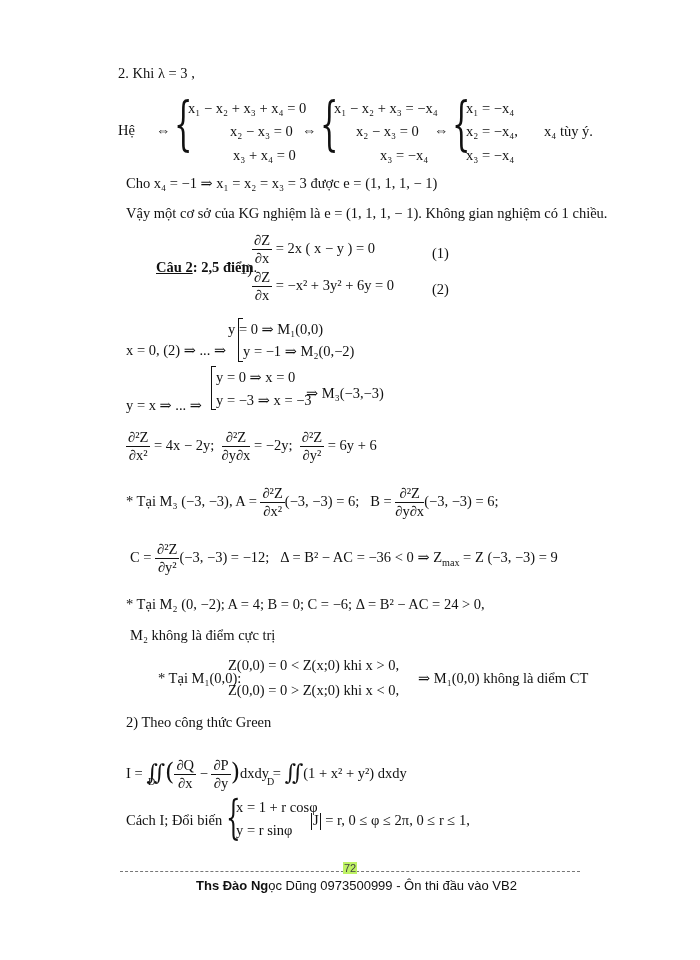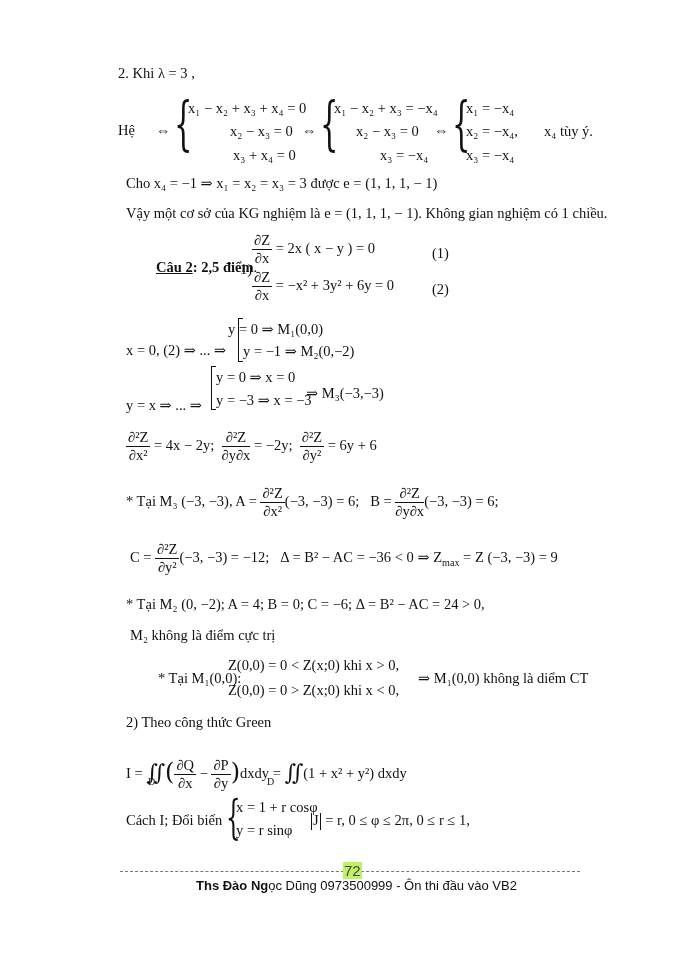--- a/index.html
+++ b/index.html
@@ -10,21 +10,21 @@
   .frac { display: inline-block; vertical-align: middle; text-align: center; line-height: 1.05; }
   .frac .num { display: block; border-bottom: 1px solid #111; padding: 0 2px 1px 2px; }
   .frac .den { display: block; padding-top: 1px; }
   .brace { position: absolute; font-family: "DejaVu Serif", serif; color: #111; transform-origin: left top; }
   .sysrow { position: absolute; white-space: nowrap; line-height: 1; }
   .bold { font-weight: bold; }
   .u { text-decoration: underline; }
   .bracket-l { position: absolute; border: 1.2px solid #111; border-right: none; width: 4px; }
   .bar-v { display: inline-block; width: 1px; height: 17px; background: #111; vertical-align: middle; margin: 0 1px; }
   .footer-rule { position: absolute; left: 120px; width: 460px; top: 871px; border-top: 1px dashed #777; }
-  .footer-pg { position: absolute; left: 343px; top: 862px; font-family: "Liberation Sans", sans-serif; font-size: 15px; color: #444; background: #bef264; padding: 0 1px; }
+  .footer-pg { position: absolute; left: 343px; top: 862px; font-family: "Liberation Sans", sans-serif; font-size: 11px; color: #444; background: #bef264; padding: 0 1px; }
   .footer-txt { position: absolute; left: 196px; top: 878px; font-family: "Liberation Sans", sans-serif; font-size: 13px; color: #111; white-space: nowrap; }
   .intg { font-size: 22px; position: relative; top: 2px; letter-spacing: -6px; margin-right: 6px; }
   .under-d { position: absolute; font-size: 10px; }
 </style>
 </head>
 <body>
 
 <div class="ln" style="left:118px; top:66px;font-family:Liberation Serif, serif;">
   <span>2. Khi </span>
   <span>λ = 3</span>

